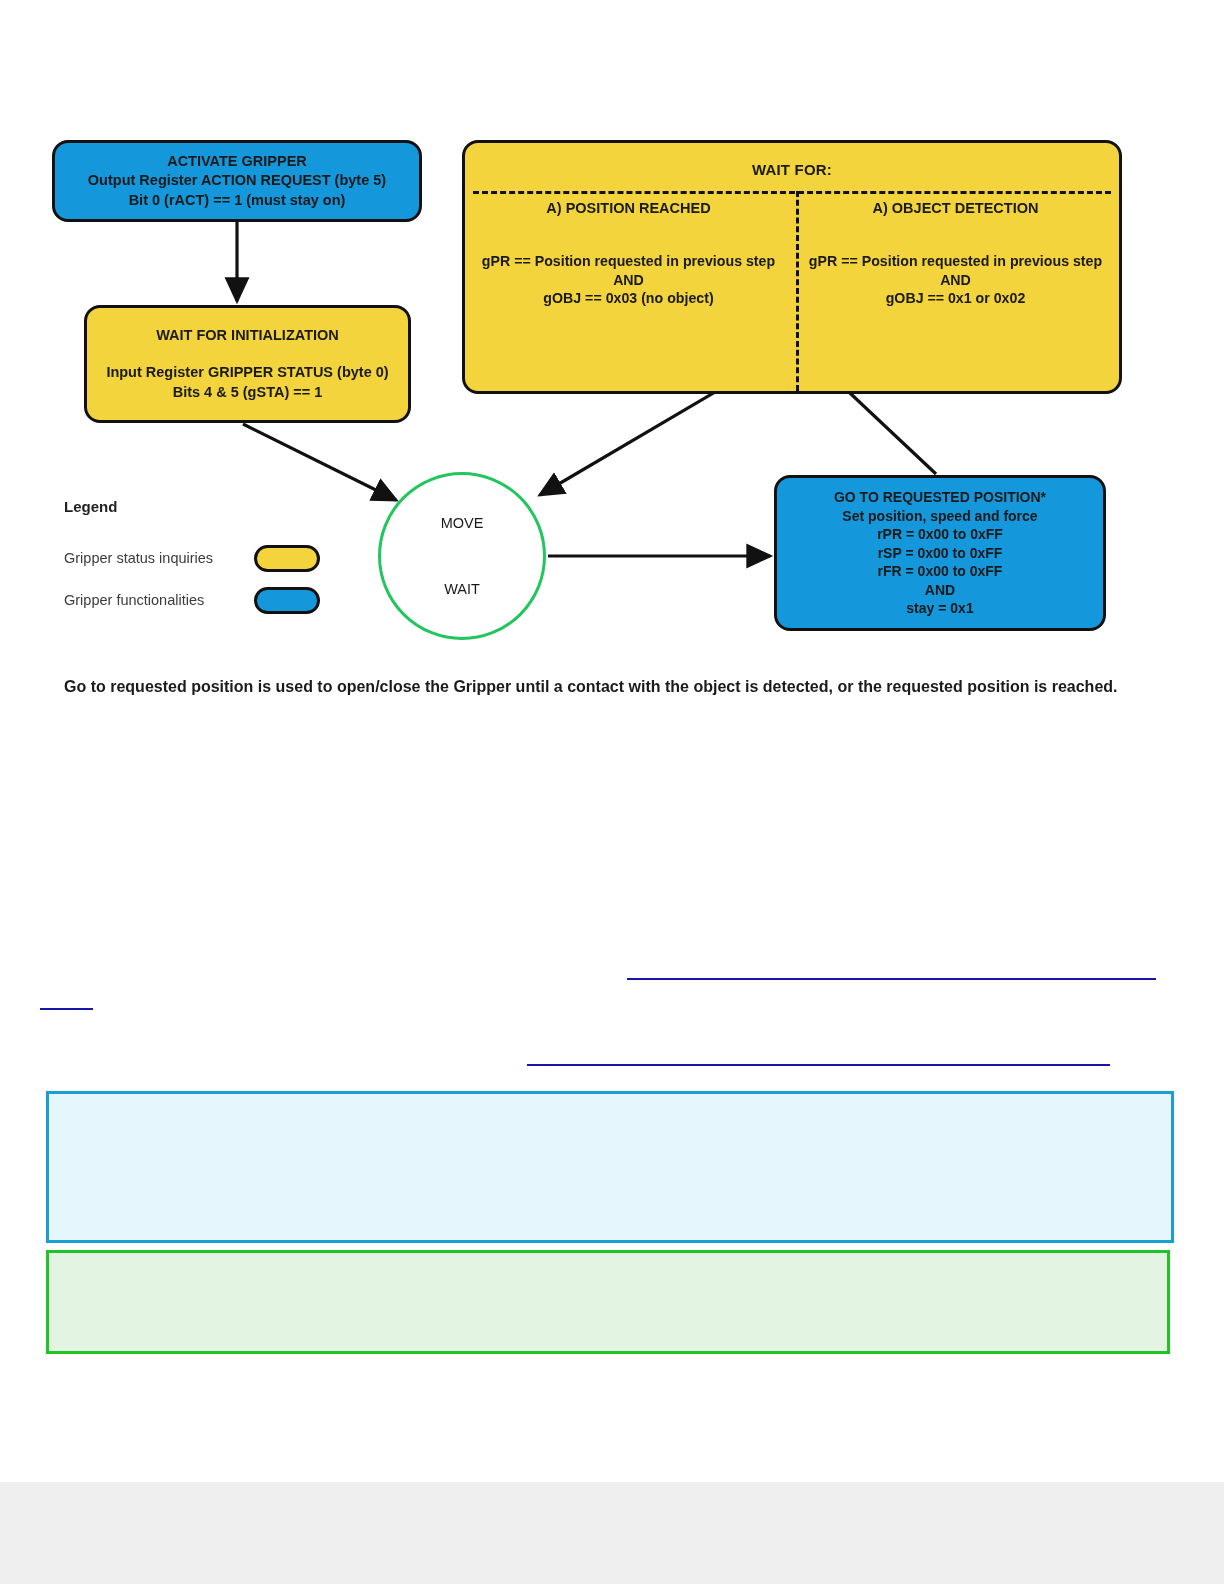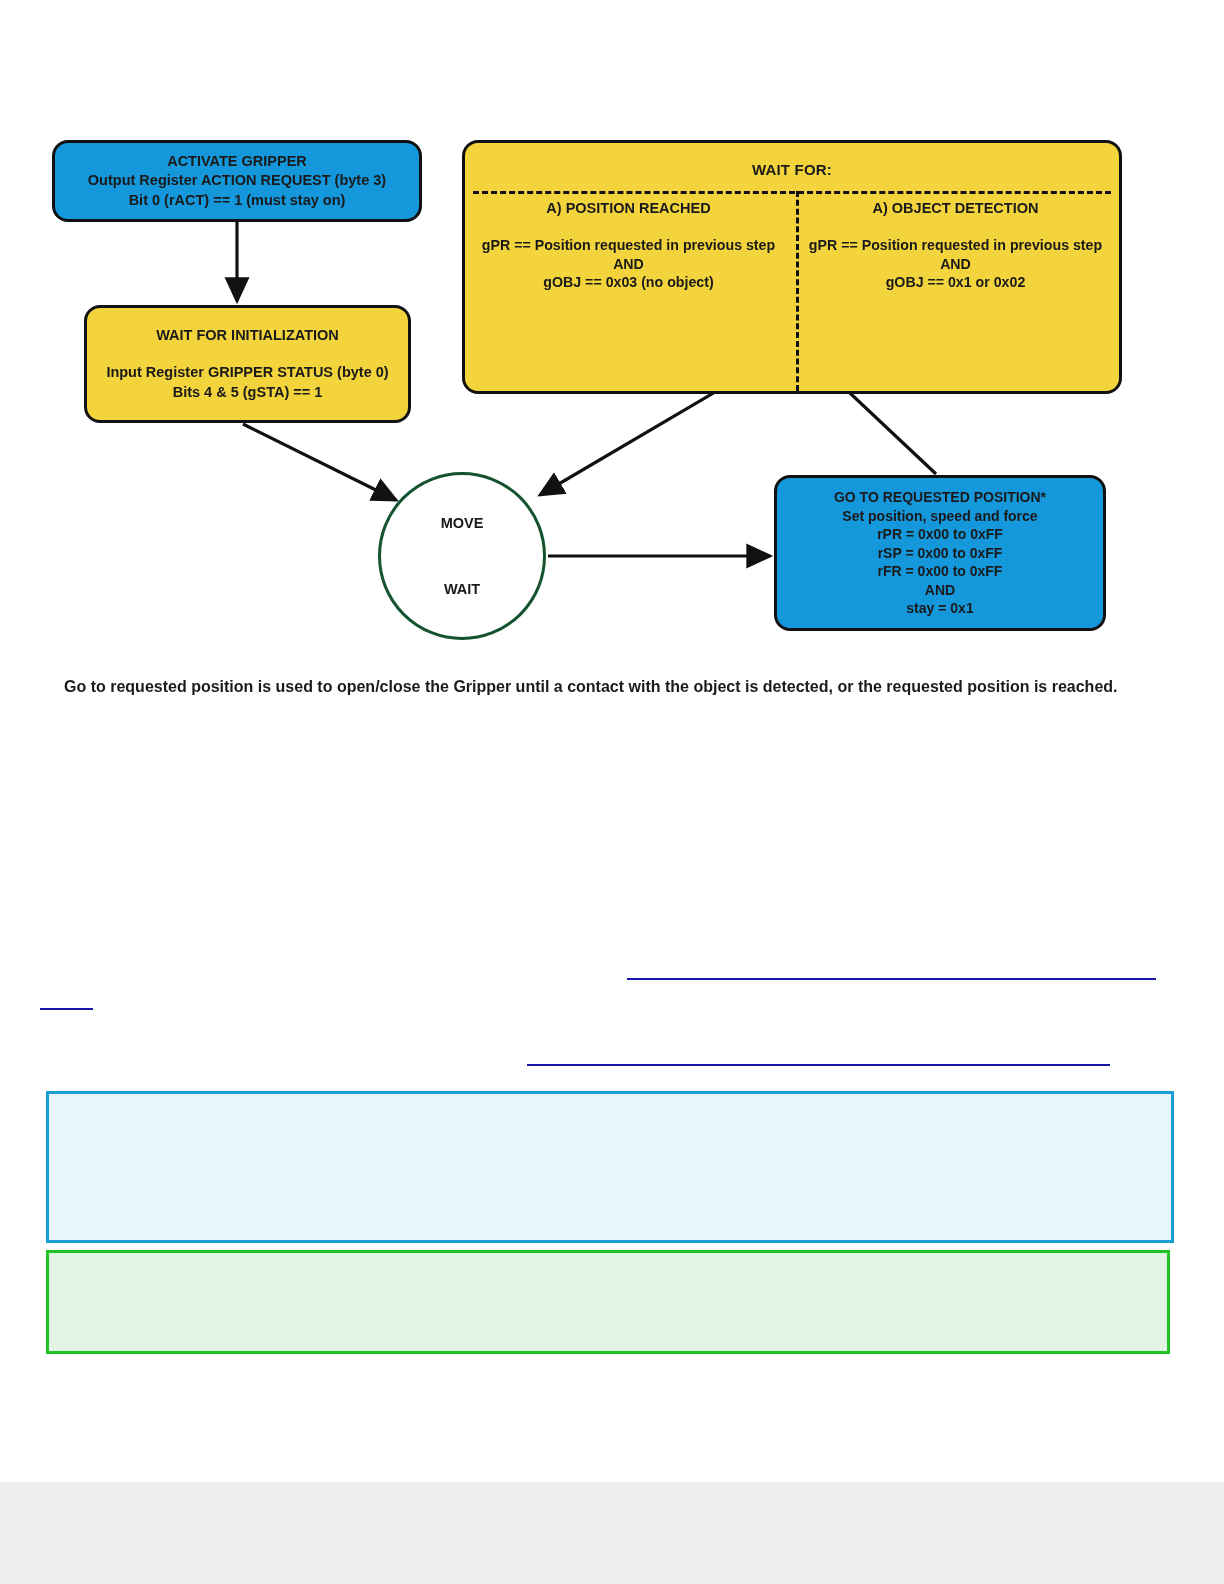--- a/index.html
+++ b/index.html
@@ -55,34 +55,34 @@
   }
   #n-waitfor .vdash {
     position: absolute; left: 331px; top: 48px; bottom: 0;
     border-left: 3.5px dashed #111111;
   }
   #n-waitfor .cols { display: flex; padding-top: 22px; }
   #n-waitfor .col {
     width: 50%; text-align: center;
   }
   #n-waitfor .col .sub { font-weight: bold; font-size: 14.5px; }
-  #n-waitfor .col .body { margin-top: 20px; font-weight: bold; font-size: 14.2px; text-align: center; }
+  #n-waitfor .col .body { margin-top: 36px; font-weight: bold; font-size: 14.2px; text-align: center; }
   #n-waitfor .col .body .ln { white-space: nowrap; }
 
   #n-goto {
     left: 774px; top: 475px; width: 332px; height: 156px;
     border-radius: 16px; background: #1597DB;
     font-size: 14px;
   }
 
   #n-circle {
     left: 378px; top: 472px; width: 168px; height: 168px;
     border-radius: 50%; background: #ffffff;
-    border: 3px solid #14532d;
-    font-size: 14.5px; font-weight: bold;
+    border: 3px solid #22c55e;
+    font-size: 14.5px; font-weight: normal;
     z-index: 3;
     gap: 45px;
   }
   #n-circle .ln { line-height: 1.42; }
 
   
   #legend { position: absolute; left: 64px; top: 498px; width: 290px; z-index: 4; }
   #legend .lg-title { font-size: 15px; font-weight: bold; color: #222; margin-bottom: 22px; }
   #legend .lg-row { display: flex; align-items: center; height: 42px; }
   #legend .lg-label { font-size: 14.5px; color: #3b3b3b; width: 190px; }
@@ -139,21 +139,21 @@
 
       <line x1="795" y1="345" x2="540" y2="495" stroke="#111111" stroke-width="3.2" marker-end="url(#ah)"></line>
 
       <line x1="548" y1="556" x2="770" y2="556" stroke="#111111" stroke-width="3.2" marker-end="url(#ah)"></line>
 
       <line x1="936" y1="474" x2="801" y2="347" stroke="#111111" stroke-width="3.2" marker-end="url(#ah)"></line>
     </svg>
 
     <div class="node" id="n-activate">
       <span class="ln">ACTIVATE GRIPPER</span>
-      <span class="ln">Output Register ACTION REQUEST (byte 3)</span>
+      <span class="ln">Output Register ACTION REQUEST (byte 5)</span>
       <span class="ln">Bit 0 (rACT) == 1 (must stay on)</span>
     </div>
 
     <div class="node" id="n-waitinit">
       <span class="ln title">WAIT FOR INITIALIZATION</span>
       <span class="ln">Input Register GRIPPER STATUS (byte 0)</span>
       <span class="ln">Bits 4 &amp; 5 (gSTA) == 1</span>
     </div>
 
     <div class="node" id="n-waitfor">
@@ -188,20 +188,31 @@
     <div class="node" id="n-goto">
       <span class="ln">GO TO REQUESTED POSITION*</span>
       <span class="ln">Set position, speed and force</span>
       <span class="ln">rPR = 0x00 to 0xFF</span>
       <span class="ln">rSP = 0x00 to 0xFF</span>
       <span class="ln">rFR = 0x00 to 0xFF</span>
       <span class="ln">AND</span>
       <span class="ln">stay = 0x1</span>
     </div>
 
+    <div id="legend">
+      <div class="lg-title">Legend</div>
+      <div class="lg-row">
+        <div class="lg-label">Gripper status inquiries</div>
+        <div class="swatch sw-yellow"></div>
+      </div>
+      <div class="lg-row">
+        <div class="lg-label">Gripper functionalities</div>
+        <div class="swatch sw-blue"></div>
+      </div>
+    </div>
 
   </div>
 
   <div id="caption">Go to requested position is used to open/close the Gripper until a contact with the object is detected, or the requested position is reached.</div>
 
   <div class="link-rule" id="rule-1"></div>
   <div class="link-rule" id="rule-2"></div>
   <div class="link-rule" id="rule-3"></div>
 
   <div id="box-cyan"></div>

